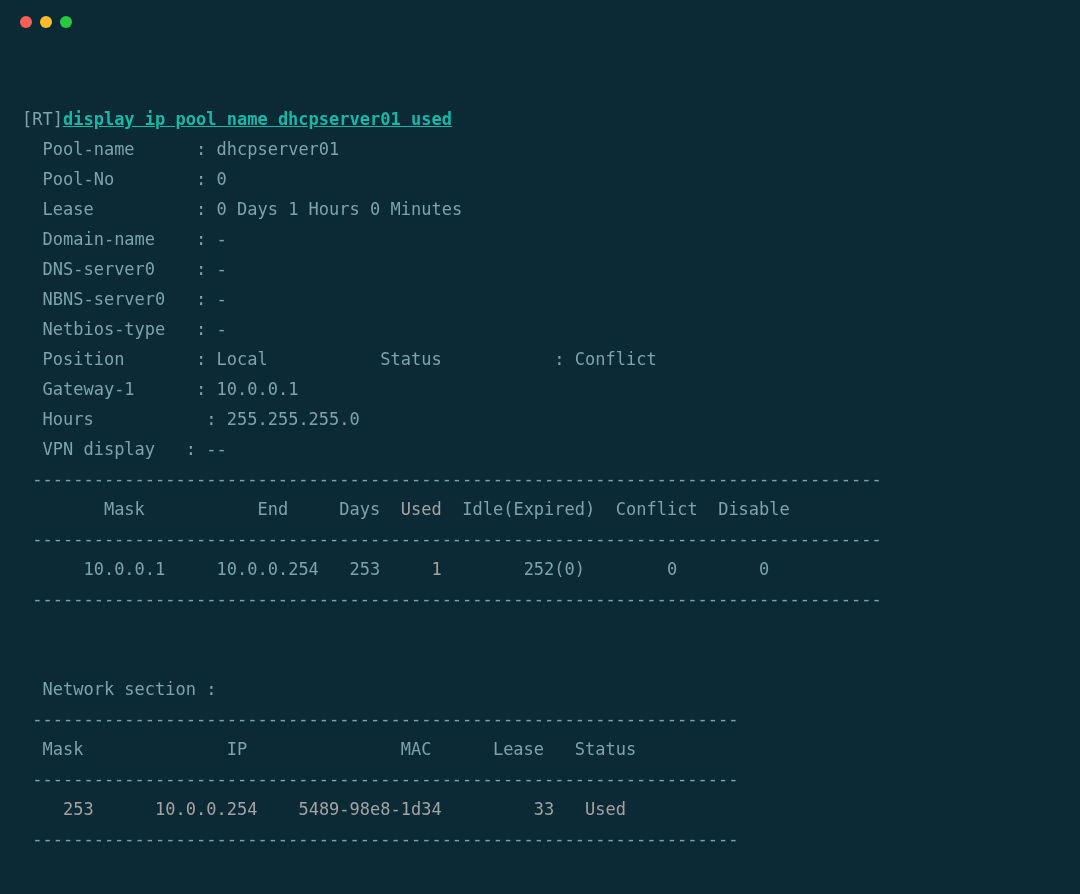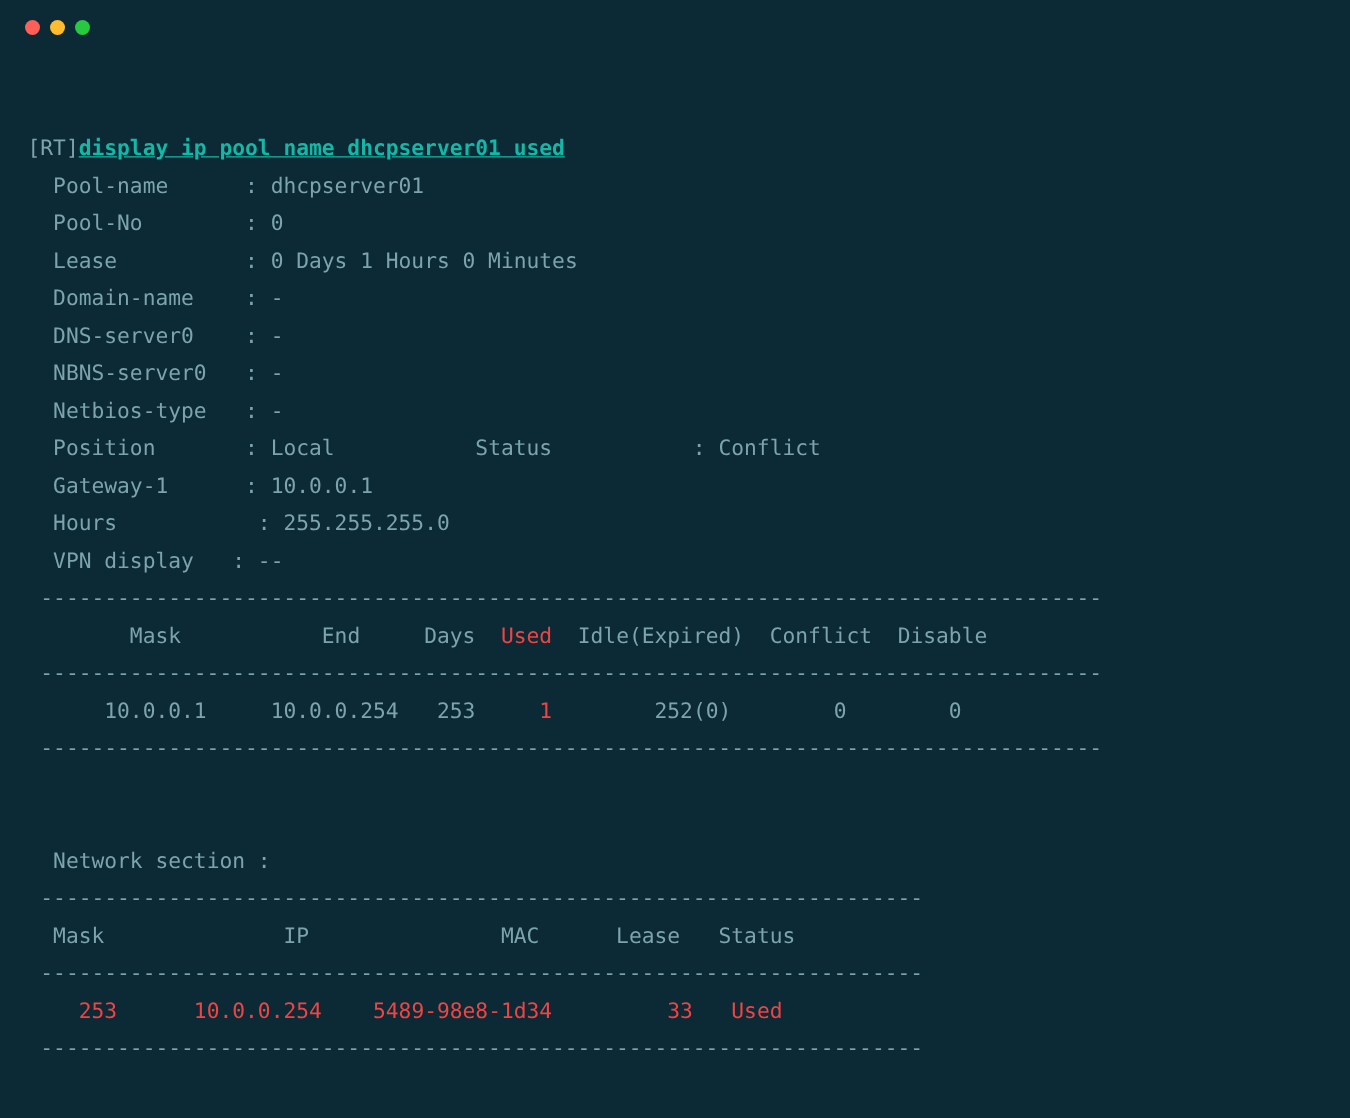--- a/index.html
+++ b/index.html
@@ -21,21 +21,21 @@
     }
     .dot { width: 12px; height: 12px; border-radius: 50%; }
     .dot.red { background: #ff5f56; }
     .dot.yellow { background: #ffbd2e; }
     .dot.green { background: #27c93f; }
     .term {
       padding: 30px 22px 0 22px;
       white-space: pre;
     }
     .cmd { color: #14b8a6; font-weight: 600; text-decoration: underline; }
-    .hl { color: #ef4444; }
+    .hl { color: #a3a3a3; }
   </style>
 </head>
 <body>
 
 <div class="titlebar">
   <span class="dot red"></span>
   <span class="dot yellow"></span>
   <span class="dot green"></span>
 </div>
 

